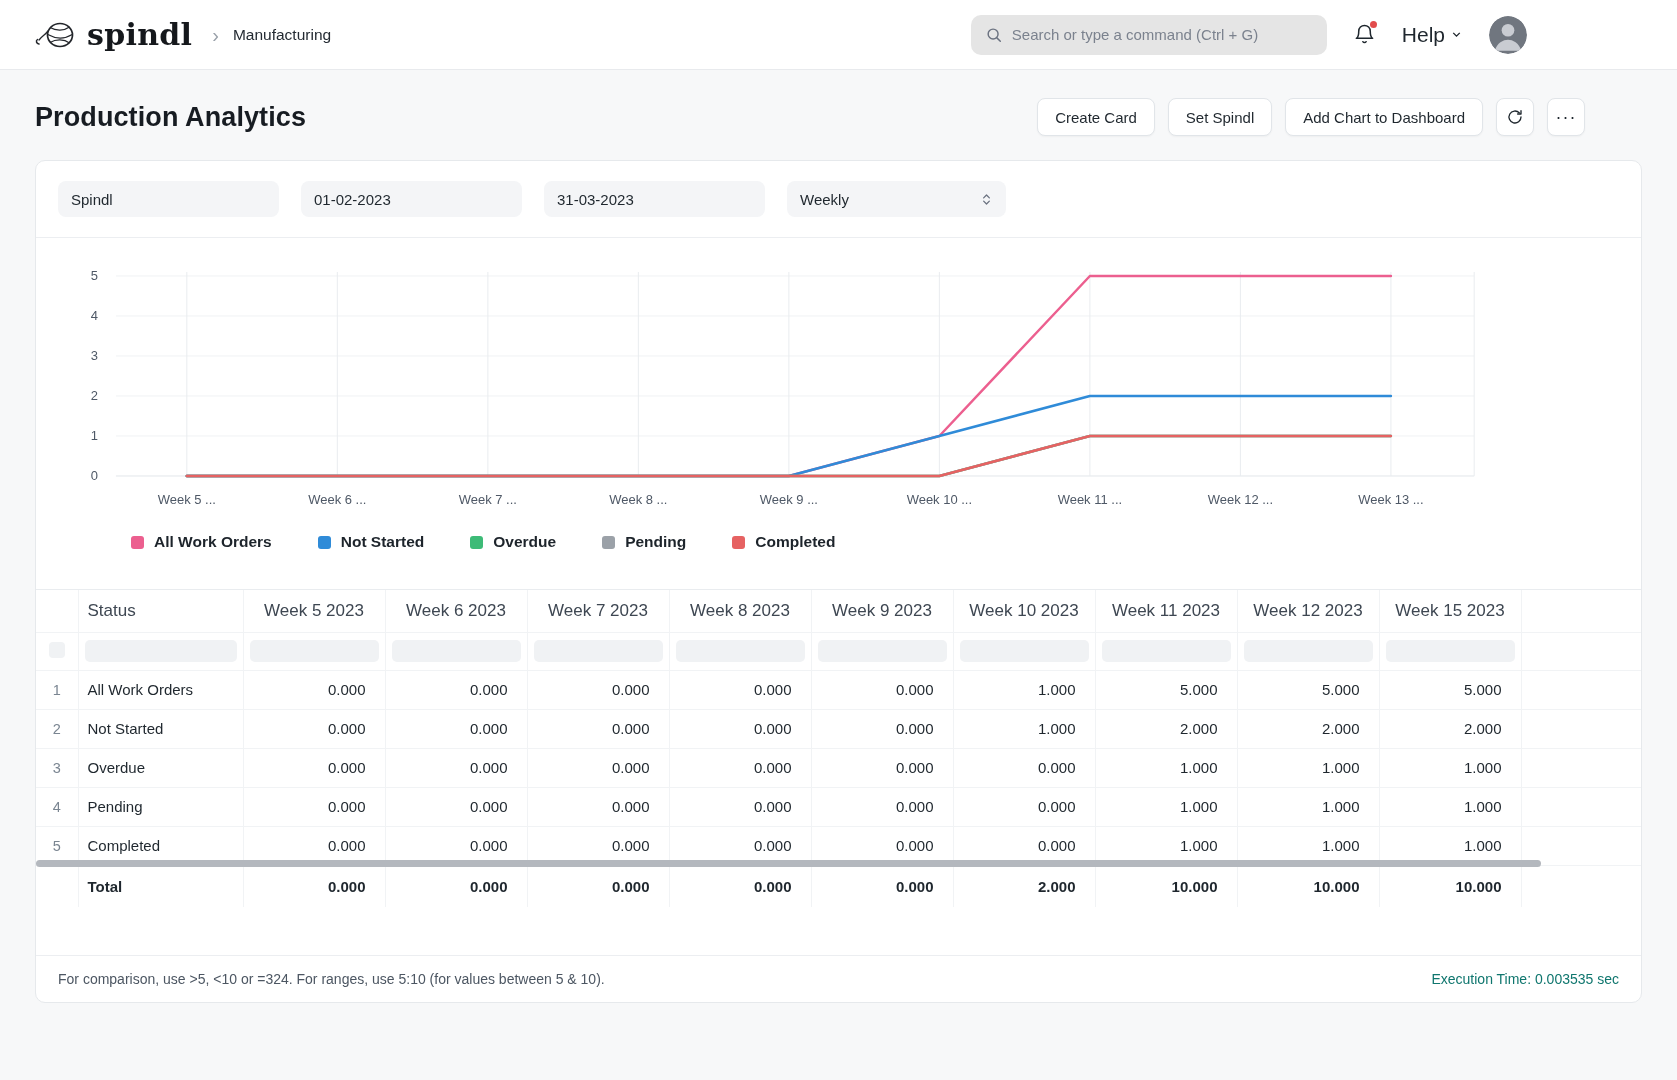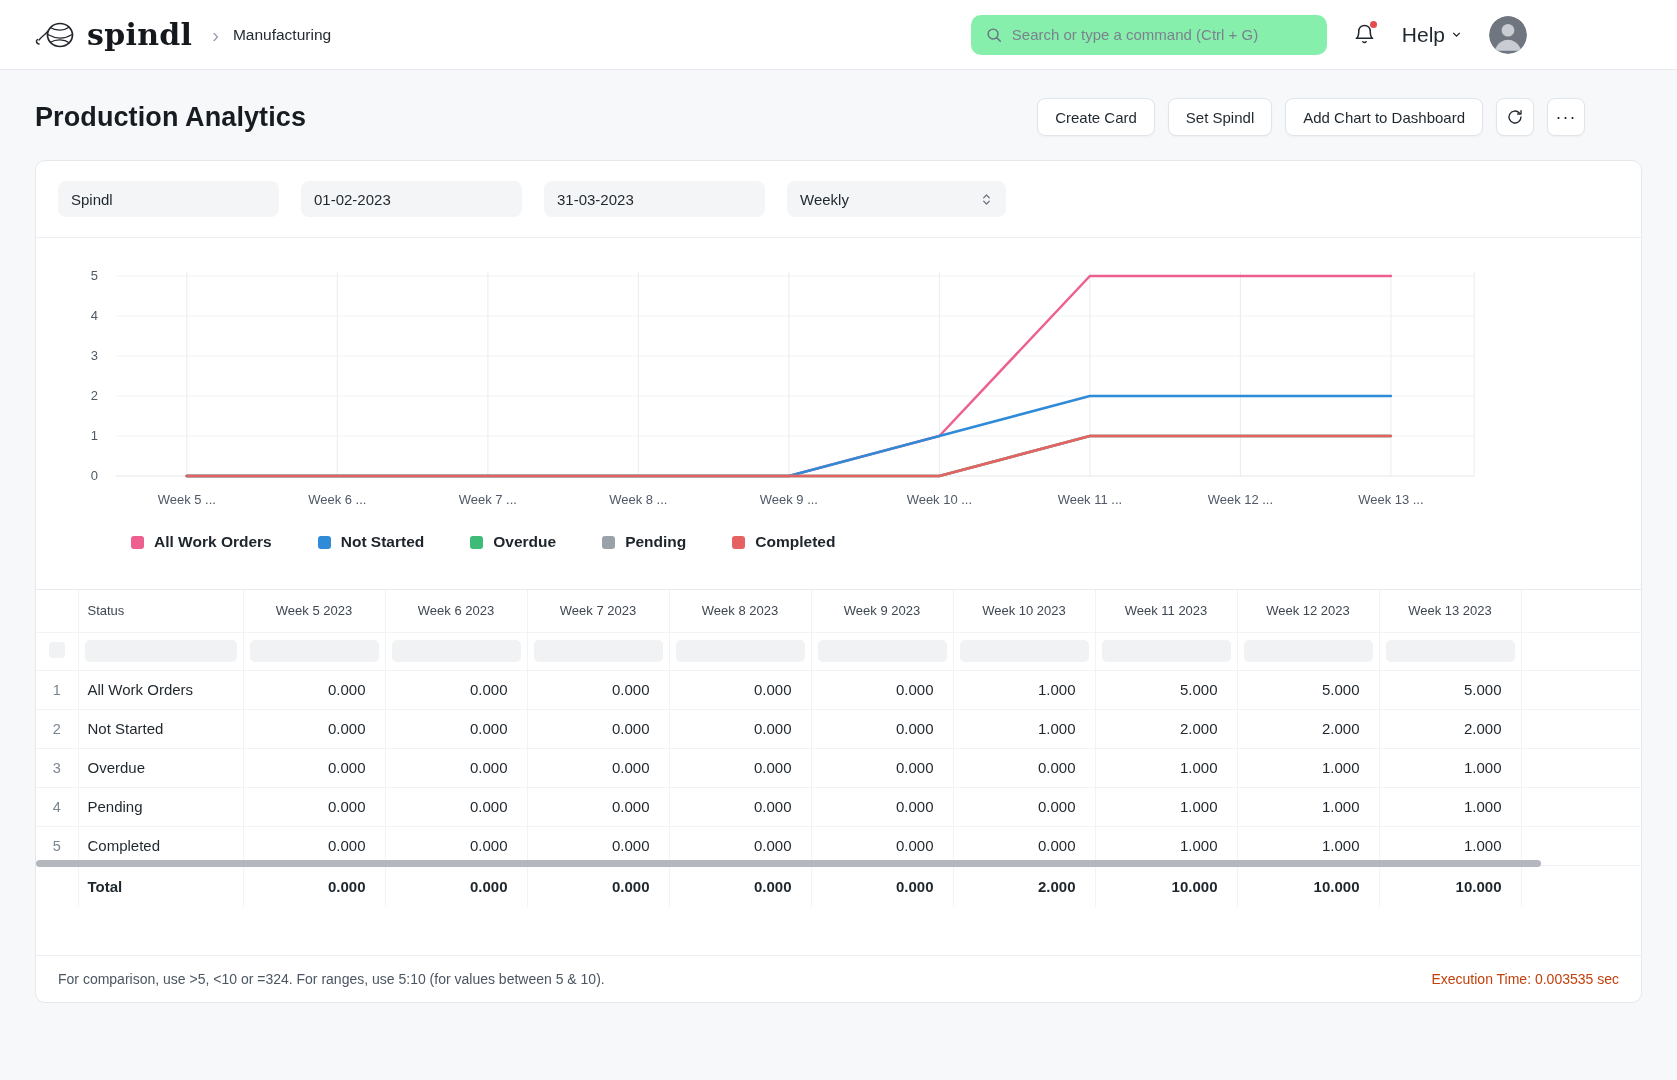--- a/index.html
+++ b/index.html
@@ -14,21 +14,21 @@
     display:flex; align-items:center; justify-content:space-between;
     padding:0 35px;
   }
   .nav-left { display:flex; align-items:center; gap:12px; }
   .logo { display:flex; align-items:center; gap:6px; cursor:pointer; }
   .logo-text { font-family:"DejaVu Serif", serif; font-size:30px; font-weight:600; color:#15181c; letter-spacing:0.3px; }
   .crumb-sep { color:#9aa1aa; font-size:20px; margin:0 2px 0 8px; line-height:1; }
   .crumb { font-size:15.5px; color:#242b33; }
   .nav-right { display:flex; align-items:center; gap:26px; margin-right:115px; }
   .searchbox {
-    width:356px; height:40px; background:#86efac; border-radius:10px;
+    width:356px; height:40px; background:#e5e5e5; border-radius:10px;
     display:flex; align-items:center; gap:9px; padding:0 14px;
   }
   .search-input {
     border:none; outline:none; background:transparent; width:100%;
     font-size:15px; color:#3a424c; font-family:inherit;
   }
   .search-input::placeholder { color:#7b828e; }
   .bell-wrap { position:relative; display:inline-flex; cursor:pointer; }
   .bell-dot { position:absolute; top:-2px; right:-1px; width:7px; height:7px; border-radius:50%; background:#e24c4c; }
   .help { display:flex; align-items:center; gap:5px; font-size:21px; cursor:pointer; }
@@ -59,41 +59,41 @@
   .chart-sec { padding:26px 20px 0; }
   .tick { font-family:"Liberation Sans", sans-serif; font-size:13px; fill:#4e5866; }
   .legend { display:flex; align-items:center; gap:46px; padding:14px 0 38px 75px; }
   .legend-item { display:flex; align-items:center; gap:10px; cursor:pointer; }
   .legend-item .lab { font-size:15.5px; font-weight:600; color:#1d242b; }
   .swatch { width:13px; height:13px; border-radius:3px; display:inline-block; }
   
   .table-wrap { position:relative; border-top:1px solid #e9ecef; }
   table.report { width:100%; border-collapse:collapse; table-layout:fixed; }
   .report th, .report td { border-right:1px solid #f1f3f5; border-bottom:1px solid #f1f3f5; font-weight:400; }
-  .report th { font-size:13px; color:#3e4752; height:42px; }
+  .report th { font-size:17px; color:#3e4752; height:42px; }
   .report .c-num { width:42px; text-align:center; color:#7a8591; font-size:14.5px; }
   .report .c-status { width:165px; text-align:left; padding-left:9px; }
   .report .c-week { width:142px; text-align:center; }
   .report .c-fill { border-right:none; }
   .report td { height:39px; font-size:15px; color:#1f272e; }
   .report td.c-val { text-align:right; padding-right:19px; }
   .filter-row td { height:38px; padding:0 6px; }
   .filter-pill { display:block; height:22px; background:#f0f2f4; border-radius:5px; }
   .mini-box { display:inline-block; width:16px; height:16px; background:#f0f2f4; border-radius:4px; }
   .total-row td { font-weight:700; height:42px; border-bottom:none; }
   .h-scrollbar {
     position:absolute; left:0; bottom:40px; width:1505px; height:7px;
     background:#b4b8be; border-radius:4px; cursor:grab;
   }
   .card-footer {
     display:flex; align-items:center; justify-content:space-between;
     padding:15px 22px; border-top:1px solid #eceef1; font-size:14px;margin-top:48px;
   }
   .card-footer .hint { color:#4c5662; }
-  .card-footer .exec { color:#c2410c; }
+  .card-footer .exec { color:#0f766e; }
 </style>
 </head>
 <body>
 
 <header class="topnav">
   <div class="nav-left">
     <div class="logo">
       <span style="display:inline-flex;">
         <svg viewBox="0 0 46 32" width="46" height="32">
           <path d="M4 25c-2.5-0.5-3.5-3 -1.5-4.5" fill="none" stroke="#23262b" stroke-width="1.5" stroke-linecap="round"></path>
@@ -245,21 +245,21 @@
             <th class="c-num"></th>
             <th class="c-status">Status</th>
             <th class="c-week">Week 5 2023</th>
             <th class="c-week">Week 6 2023</th>
             <th class="c-week">Week 7 2023</th>
             <th class="c-week">Week 8 2023</th>
             <th class="c-week">Week 9 2023</th>
             <th class="c-week">Week 10 2023</th>
             <th class="c-week">Week 11 2023</th>
             <th class="c-week">Week 12 2023</th>
-            <th class="c-week">Week 13 2023</th>
+            <th class="c-week">Week 15 2023</th>
             <th class="c-fill"></th>
           </tr>
         <tr id="tfilter-row" class="filter-row">
             <td class="c-num"><span class="mini-box"></span></td>
             <td>
               <span class="filter-pill"></span>
             </td>
             <td>
               <span class="filter-pill"></span>
             </td>

